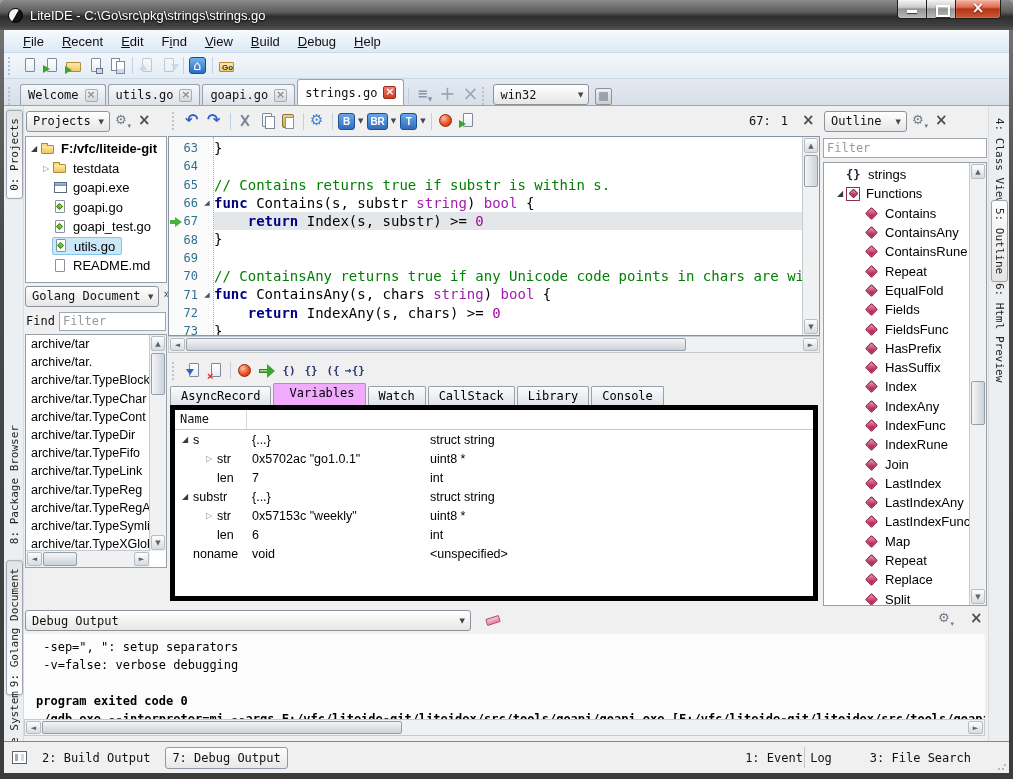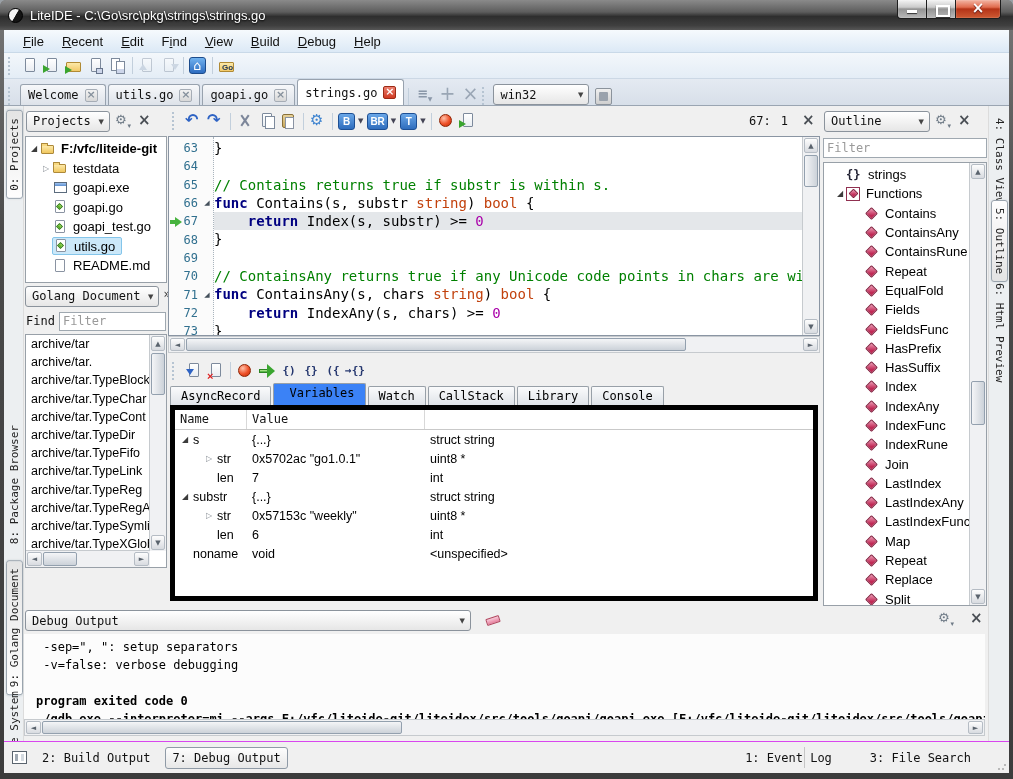--- a/index.html
+++ b/index.html
@@ -125,21 +125,21 @@
   .cursorbox{margin-left:auto;display:flex;align-items:center;gap:10px;font:12px "DejaVu Sans Mono",monospace;color:#111;}
   .editor{position:absolute;left:0;right:0;top:30px;height:200px;background:#fff;border:1px solid #8a95a3;overflow:hidden;}
   .editor .marginbg{position:absolute;left:0;top:0;bottom:0;width:45px;background:#fbfbfb;border-right:1px dotted #a9b4bd;}
   .codelines{position:absolute;left:0;top:2px;right:17px;}
   .crow{display:flex;align-items:center;height:18.3px;position:relative;}
   .ln{width:31px;flex:none;text-align:right;padding-right:2px;font:12px "DejaVu Sans Mono",monospace;color:#31708f;}
   .fold{width:14px;flex:none;text-align:center;font-family:"DejaVu Sans",sans-serif;font-size:7px;color:#44505c;}
   .ct{flex:1;white-space:pre;overflow:hidden;font:14px "DejaVu Sans Mono",monospace;color:#000;height:18.3px;line-height:18.3px;}
   .crow.cur .ct{background:#e4e7ea;}
   .tk-k{color:#000080;font-weight:bold;}
-  .tk-t{color:#c2410c;margin-top:44px;}
+  .tk-t{color:#a21caf;margin-top:44px;}
   .tk-c{color:#008000;}
   .tk-n{color:#aa00aa;}
   .garrow{position:absolute;left:1px;top:5px;width:14px;height:10px;z-index:2;}
   .garrow::before{content:"";position:absolute;left:0;top:3px;width:6px;height:4px;background:#47b33e;}
   .garrow::after{content:"";position:absolute;left:5px;top:0;border:5px solid transparent;border-left:7px solid #47b33e;}
   
   .sb{position:absolute;background:#f0f1f3;}
   .sbb{position:absolute;display:flex;align-items:center;justify-content:center;background:linear-gradient(#fdfdfd,#d8dbe0);border:1px solid #b5bcc4;border-radius:2px;color:#5a636d;font-family:"DejaVu Sans",sans-serif;font-size:7px;}
   .sbv{width:17px;}
   .sbv .sbb{left:1px;right:1px;height:15px;top:1px;}
@@ -149,21 +149,21 @@
   .sbh .sbb.b2{left:auto;right:1px;}
   .sbt{position:absolute;background:linear-gradient(90deg,#f4f5f7,#ccd2d9);border:1px solid #93a0ae;border-radius:2px;}
   .sbv .sbt{left:1px;right:1px;}
   .sbh .sbt{top:1px;bottom:1px;background:linear-gradient(#f4f5f7,#ccd2d9);}
   #edv{right:0;top:0;bottom:0;border-left:1px solid #c6cace;}
   .edhs{left:0;right:0;top:230px;border:1px solid #c6cace;}
   
   .dbgbar{position:absolute;left:0;right:0;top:252px;height:25px;display:flex;align-items:center;}
   .dtabs{position:absolute;left:2px;right:0;top:277px;height:22px;display:flex;align-items:flex-end;}
   .dtab{height:19px;margin-right:2px;padding:2px 10px 0;font:12px "DejaVu Sans Mono",monospace;background:linear-gradient(#fafbfc,#dfe3e8);border:1px solid #98a0a8;border-bottom:0;border-radius:2px 2px 0 0;}
-  .dtab.active{height:22px;background:#3b82f6;position:relative;z-index:2;padding-left:15px;}
+  .dtab.active{height:22px;background:#f0abfc;position:relative;z-index:2;padding-left:15px;}
   .vframe{position:absolute;left:2px;right:2px;top:299px;height:196px;background:#fff;border:5px solid #000000;overflow:hidden;}
   .vhead{display:flex;height:20px;border-bottom:1px solid #c9c9c9;}
   .hc{padding:2px 5px;font:12px "DejaVu Sans Mono",monospace;color:#111;border-right:1px solid #d8d8d8;}
   .hc0{width:72px;}
   .hc1{width:178px;}
   .hc2{flex:1;border-right:0;}
   .vrow{display:flex;height:19px;align-items:center;font:12.5px "Liberation Sans",sans-serif;color:#000;}
   .vc{padding:0 5px;overflow:hidden;white-space:nowrap;display:flex;align-items:center;}
   .vc0{width:72px;padding:0;}
   .vc1{width:178px;}
@@ -506,21 +506,20 @@
             <div class="dtab">AsyncRecord</div>
             <div class="dtab active">Variables</div>
             <div class="dtab">Watch</div>
             <div class="dtab">CallStack</div>
             <div class="dtab">Library</div>
             <div class="dtab">Console</div>
           </div>
         <div class="vframe">
           <div class="vhead" id="vhead">
               <span class="hc hc0">Name</span>
-              <span class="hc hc1">Value</span>
             </div>
           <div id="vrows">
               <div class="vrow">
                 <span class="vc vc0" style="padding-left: 4px;">
                   <span class="exp">◢</span>
                   <span class="vn">s</span>
                 </span>
                 <span class="vc vc1">{...}</span>
                 <span class="vc vc2">struct string</span>
               </div>
@@ -571,21 +570,21 @@
                 </span>
                 <span class="vc vc1">void</span>
                 <span class="vc vc2">&lt;unspecified&gt;</span>
               </div>
             </div>
         </div>
       </div>
 
       <div class="rpanel">
         <div class="phead">
-          <span class="combo" style="width:106px;">
+          <span class="combo" style="width:83px;">
               <span class="cv">Outline</span>
             </span>
           <span class="hbtn hgear"></span>
           <span class="hbtn hclose"></span>
         </div>
         <input class="flt ofilter" placeholder="Filter" style="">
         <div class="otreebox">
           <div class="orows" id="otree">
               <div class="orow o-root">
                 <span class="brc">{}</span>

